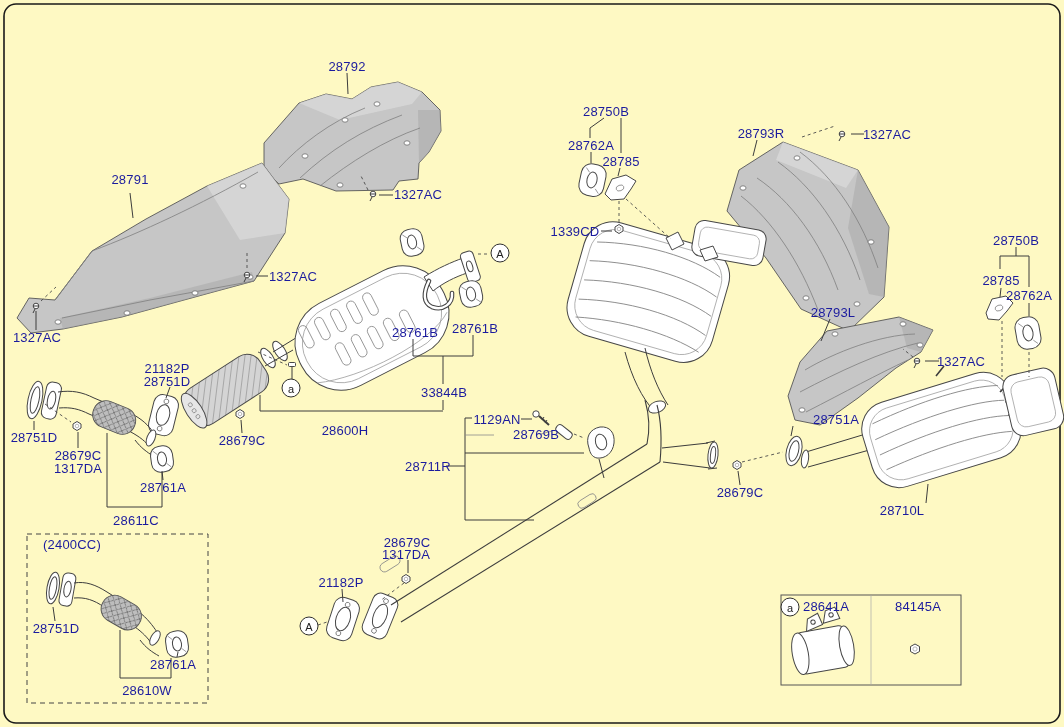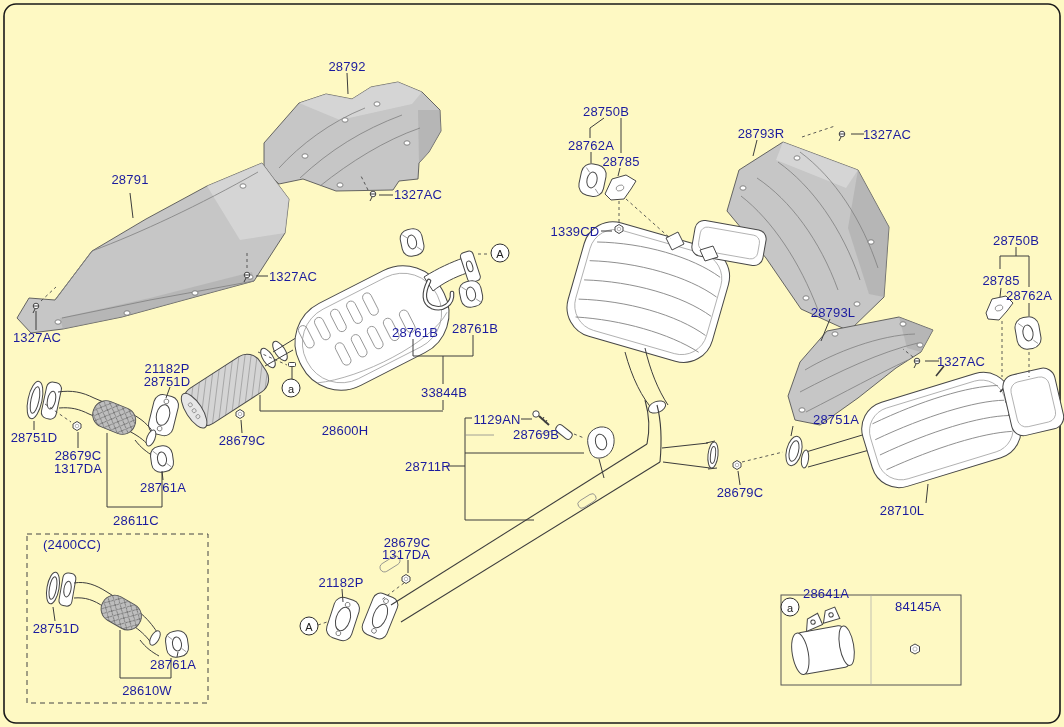--- a/index.html
+++ b/index.html
@@ -461,21 +461,21 @@
       <div class="part-label" style="left: 56px; top: 628px;">28751D</div>
       <div class="part-label" style="left: 173px; top: 664px;">28761A</div>
       <div class="part-label" style="left: 147px; top: 690px;">28610W</div>
       <div class="part-label" style="left: 242px; top: 440px;">28679C</div>
       <div class="part-label" style="left: 407px; top: 542px;">28679C</div>
       <div class="part-label" style="left: 406px; top: 554px;">1317DA</div>
       <div class="part-label" style="left: 341px; top: 582px;">21182P</div>
       <div class="part-label" style="left: 740px; top: 492px;">28679C</div>
       <div class="part-label" style="left: 836px; top: 419px;">28751A</div>
       <div class="part-label" style="left: 894px; top: 510px; margin-left: 8px;">28710L</div>
-      <div class="part-label" style="left: 826px; top: 593px;">28641A</div>
+      <div class="part-label" style="left: 826px; top: 606px;">28641A</div>
       <div class="part-label" style="left: 918px; top: 606px;">84145A</div>
     </div>
 <div id="markers-layer">
       <div class="detail-marker" style="left: 500px; top: 253px;">A</div>
       <div class="detail-marker" style="left: 291px; top: 388px;">a</div>
       <div class="detail-marker" style="left: 309px; top: 626px;">A</div>
       <div class="detail-marker" style="left: 790px; top: 607px;">a</div>
     </div>
 
 </div>

